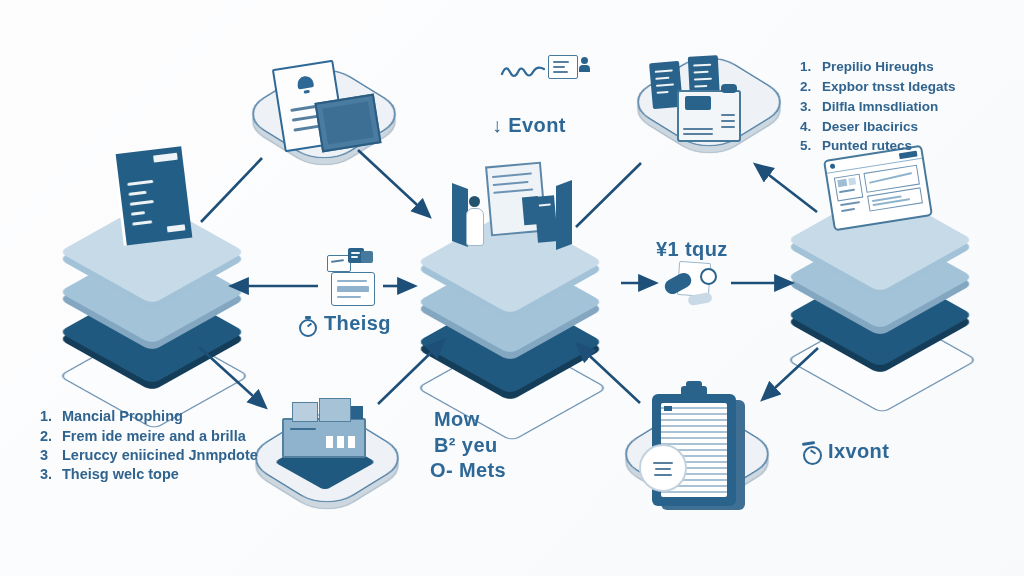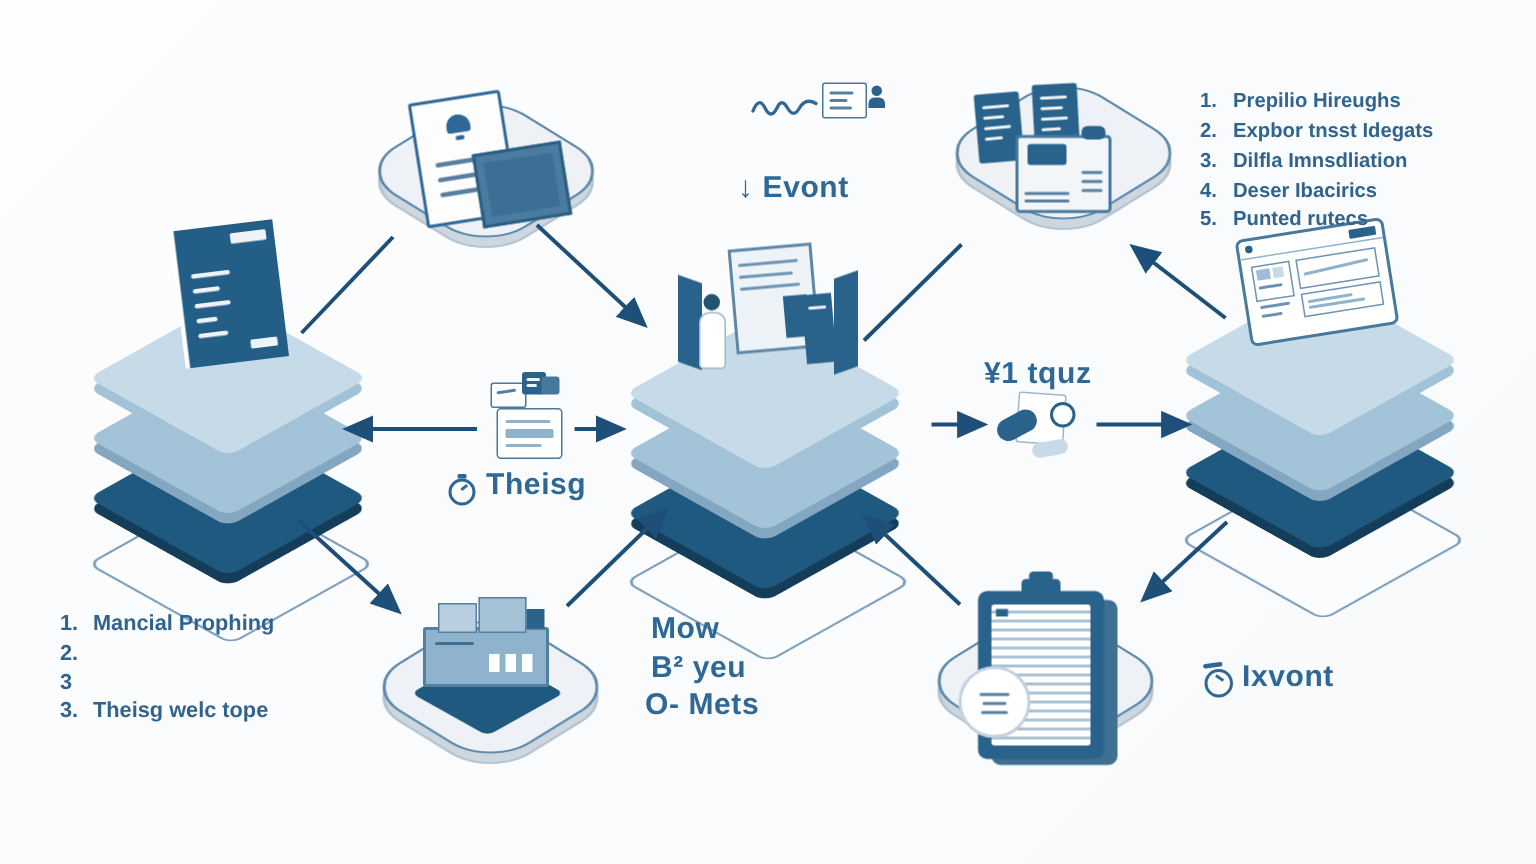--- a/index.html
+++ b/index.html
@@ -256,23 +256,25 @@
     <span class="n">5.</span>
     <span>Punted rutecs</span>
   </div>
 
   <div class="listrow" style="left:40px;top:408px;font-size:14.5px;">
     <span class="n">1.</span>
     <span>Mancial Prophing</span>
   </div>
   <div class="listrow" style="left:40px;top:428px;font-size:14.5px;">
     <span class="n">2.</span>
+    <span>Frem ide meire and a brilla</span>
   </div>
   <div class="listrow" style="left:40px;top:447px;font-size:14.5px;">
     <span class="n">3</span>
+    <span>Leruccy eniicined Jnmpdote</span>
   </div>
   <div class="listrow" style="left:40px;top:466px;font-size:14.5px;">
     <span class="n">3.</span>
     <span>Theisg welc tope</span>
   </div>
 
   <div class="abs" style="left:299px;top:316px;z-index:10;">
     <div class="ico-circle" style="left:0;top:3px;width:14px;height:14px;"></div>
     <div style="position:absolute;left:6px;top:0;width:6px;height:3px;background:#2e6896;border-radius:1px;"></div>
     <div style="position:absolute;left:8px;top:8px;width:5px;height:2px;background:#2e6896;transform:rotate(-40deg);"></div>

